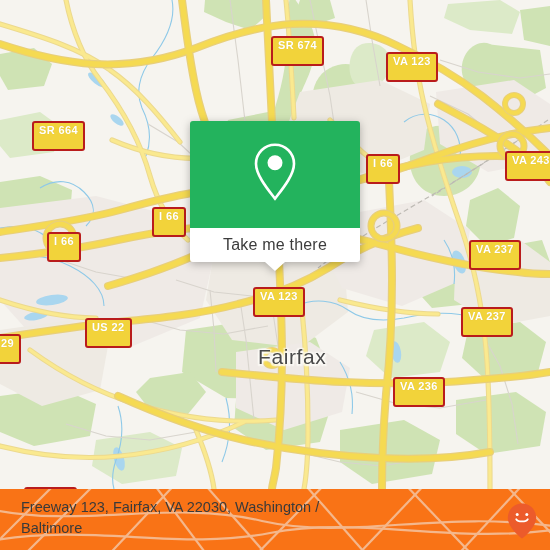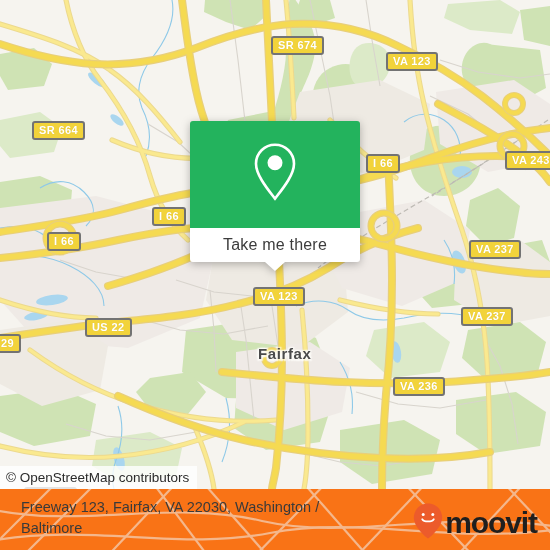--- a/index.html
+++ b/index.html
@@ -25,50 +25,49 @@
     overflow: hidden;
     background: #f6f4ef;
   }
   #map-svg { position: absolute; left:0; top:0; }
 
   
   .shield {
     position: absolute;
     box-sizing: border-box;
     background: #f2d33a;
-    border: 2px solid #737373;
+    border: 2px solid #b91c1c;
     border-radius: 3px;
     color: #ffffff;
     font-family: "Liberation Sans", sans-serif;
     font-size: 11px;
     font-weight: bold;
     letter-spacing: 0.4px;
     line-height: 15px;
     text-align: center;
     white-space: nowrap;
     padding: 0 5px;
-    height: 19px;
+    height: 30px;
     text-shadow: 0 0 1px rgba(0,0,0,0.12);
   }
 
   
   .place-label {
     position: absolute;
     font-family: "Liberation Sans", sans-serif;
-    font-size: 15px;
+    font-size: 21px;
     color: #4a4a4a;
     letter-spacing: 0.6px;
     white-space: nowrap;
     text-shadow:
       -1.5px -1.5px 1.5px #fdfcf8,
        1.5px -1.5px 1.5px #fdfcf8,
       -1.5px  1.5px 1.5px #fdfcf8,
        1.5px  1.5px 1.5px #fdfcf8,
        0 0 3px #fdfcf8;
-    font-weight: bold;
   }
 
   
   #attribution {
     position: absolute;
     left: 0;
     bottom: 0;
     height: 23px;
     line-height: 23px;
     background: rgba(255,255,255,0.80);
@@ -395,21 +394,20 @@
             <circle cx="25" cy="22" r="7.5" fill="#ffffff"></circle>
           </svg>
         </span>
       </div>
       <div id="callout-bottom">
         <span id="callout-label">Take me there</span>
         <span id="callout-tail"></span>
       </div>
     </div>
 
-    <div id="attribution">© OpenStreetMap contributors</div>
   </div>
 
   <div id="footer">
     <svg id="footer-pattern" width="550" height="61" viewBox="0 0 550 61">
       <g stroke="#f0efed" stroke-width="2.2" fill="none">
         <path d="M-20,70 L60,-10"></path>
         <path d="M20,70 L110,-20"></path>
         <path d="M100,75 L180,-10"></path>
         <path d="M150,-10 L210,70"></path>
         <path d="M200,-10 L272,72"></path>
@@ -428,17 +426,16 @@
 
     <div id="footer-logo">
       <span>
         <svg width="30" height="36" viewBox="0 0 30 36">
           <path d="M15 0.5 C7 0.5 0.8 6.8 0.8 14.8 C0.8 23 10 32 15 35.5 C20 32 29.2 23 29.2 14.8 C29.2 6.8 23 0.5 15 0.5 Z" fill="#ec5b2b"></path>
           <circle cx="10.2" cy="11.6" r="1.5" fill="#ffffff"></circle>
           <circle cx="19.8" cy="11.6" r="1.5" fill="#ffffff"></circle>
           <path d="M9.2 16.2 C11 19.2 19 19.2 20.8 16.2" fill="none" stroke="#ffffff" stroke-width="1.7" stroke-linecap="round"></path>
         </svg>
       </span>
-      <span id="logo-word">moovit</span>
     </div>
   </div>
 
 </div>
 
 </body></html>

